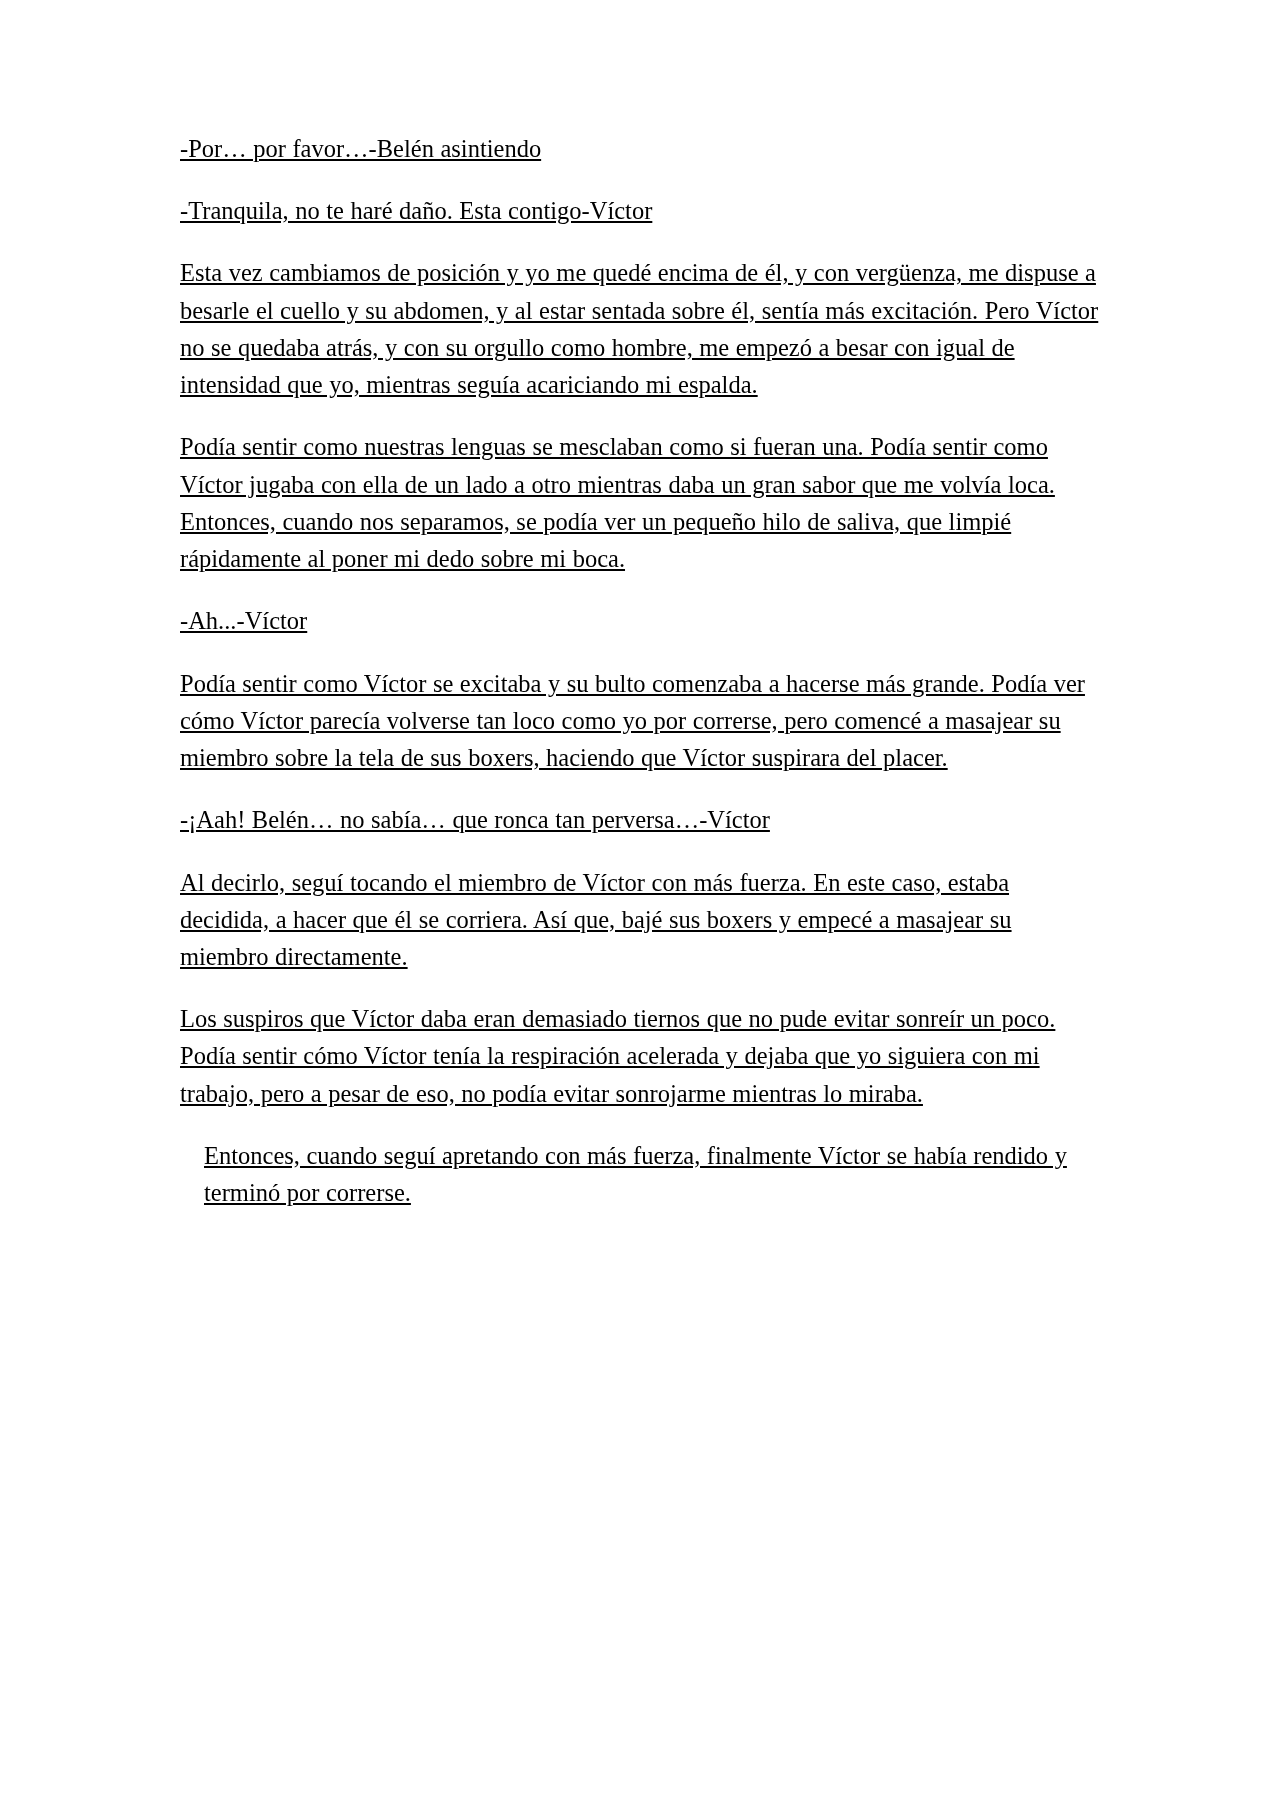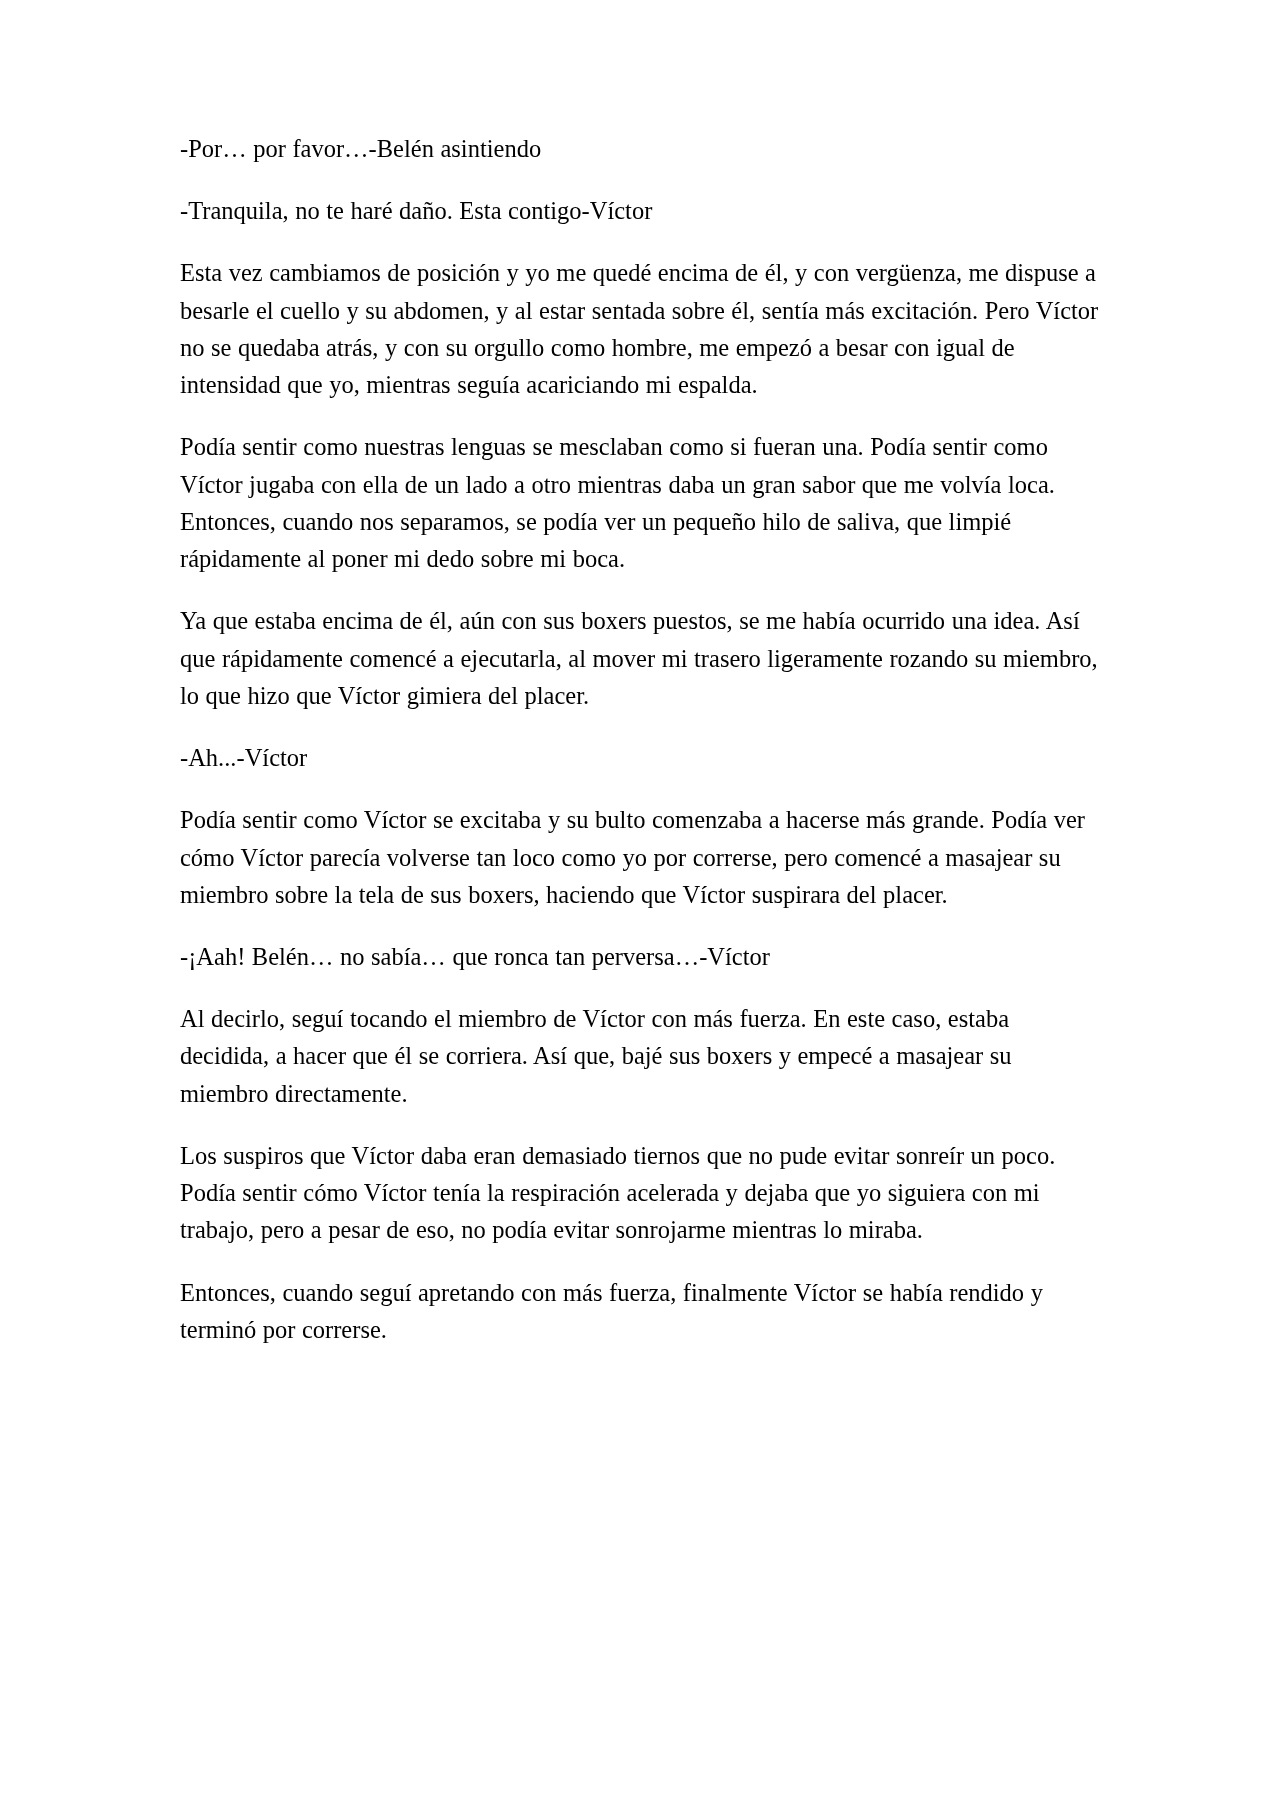--- a/index.html
+++ b/index.html
@@ -16,43 +16,44 @@
   .page {
     position: relative;
     width: 1280px;
     min-height: 1810px;
     background: #ffffff;
     box-sizing: border-box;
     padding: 130px 180px 120px 180px;
   }
   .doc-body {
     width: 920px;
+    text-decoration: underline;
   }
   .para {
     font-size: 24.5px;
     line-height: 1.52;
     margin: 0 0 25px 0;
     text-align: left;
     color: #000000;
     word-spacing: 0.4px;
   }
   .para:last-child {
     margin-bottom: 0;
+    margin-left: 24px;
   }
 </style>
 </head>
 <body>
 
 <div class="page">
   <div class="doc-body">
     <p class="para">-Por… por favor…-Belén asintiendo</p>
     <p class="para">-Tranquila, no te haré daño. Esta contigo-Víctor</p>
     <p class="para">Esta vez cambiamos de posición y yo me quedé encima de él, y con vergüenza, me dispuse a besarle el cuello y su abdomen, y al estar sentada sobre él, sentía más excitación. Pero Víctor no se quedaba atrás, y con su orgullo como hombre, me empezó a besar con igual de intensidad que yo, mientras seguía acariciando mi espalda.</p>
     <p class="para">Podía sentir como nuestras lenguas se mesclaban como si fueran una. Podía sentir como Víctor jugaba con ella de un lado a otro mientras daba un gran sabor que me volvía loca. Entonces, cuando nos separamos, se podía ver un pequeño hilo de saliva, que limpié rápidamente al poner mi dedo sobre mi boca.</p>
-    <p class="para">Ya que estaba encima de él, aún con sus boxers puestos, se me había ocurrido una idea. Así que rápidamente comencé a ejecutarla, al mover mi trasero ligeramente rozando su miembro, lo que hizo que Víctor gimiera del placer.</p>
     <p class="para">-Ah...-Víctor</p>
     <p class="para">Podía sentir como Víctor se excitaba y su bulto comenzaba a hacerse más grande. Podía ver cómo Víctor parecía volverse tan loco como yo por correrse, pero comencé a masajear su miembro sobre la tela de sus boxers, haciendo que Víctor suspirara del placer.</p>
     <p class="para">-¡Aah! Belén… no sabía… que ronca tan perversa…-Víctor</p>
     <p class="para">Al decirlo, seguí tocando el miembro de Víctor con más fuerza. En este caso, estaba decidida, a hacer que él se corriera. Así que, bajé sus boxers y empecé a masajear su miembro directamente.</p>
     <p class="para">Los suspiros que Víctor daba eran demasiado tiernos que no pude evitar sonreír un poco. Podía sentir cómo Víctor tenía la respiración acelerada y dejaba que yo siguiera con mi trabajo, pero a pesar de eso, no podía evitar sonrojarme mientras lo miraba.</p>
     <p class="para">Entonces, cuando seguí apretando con más fuerza, finalmente Víctor se había rendido y terminó por correrse.</p>
   </div>
 </div>
 
 </body></html>

